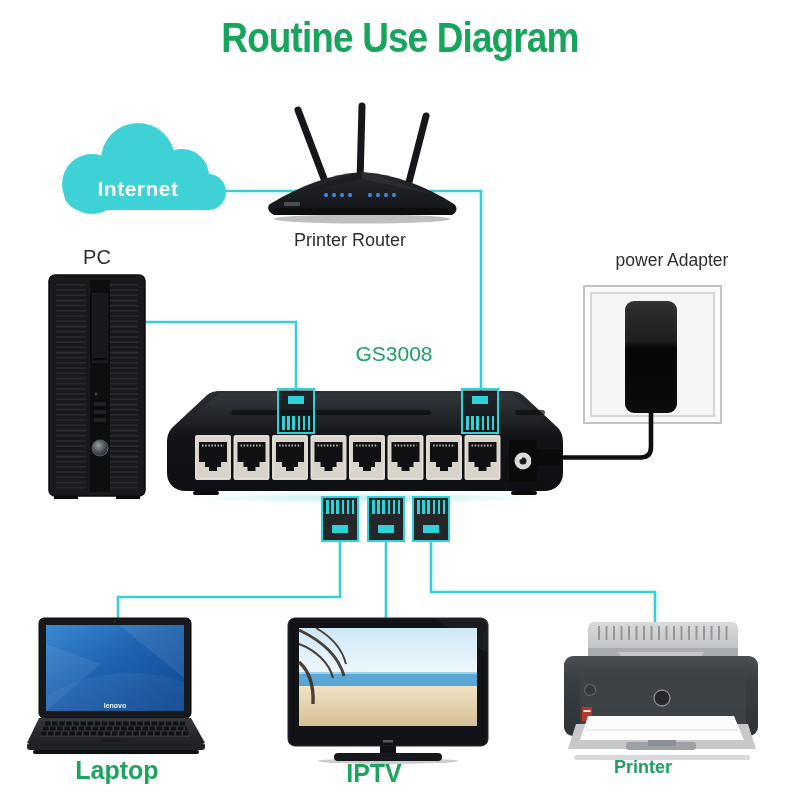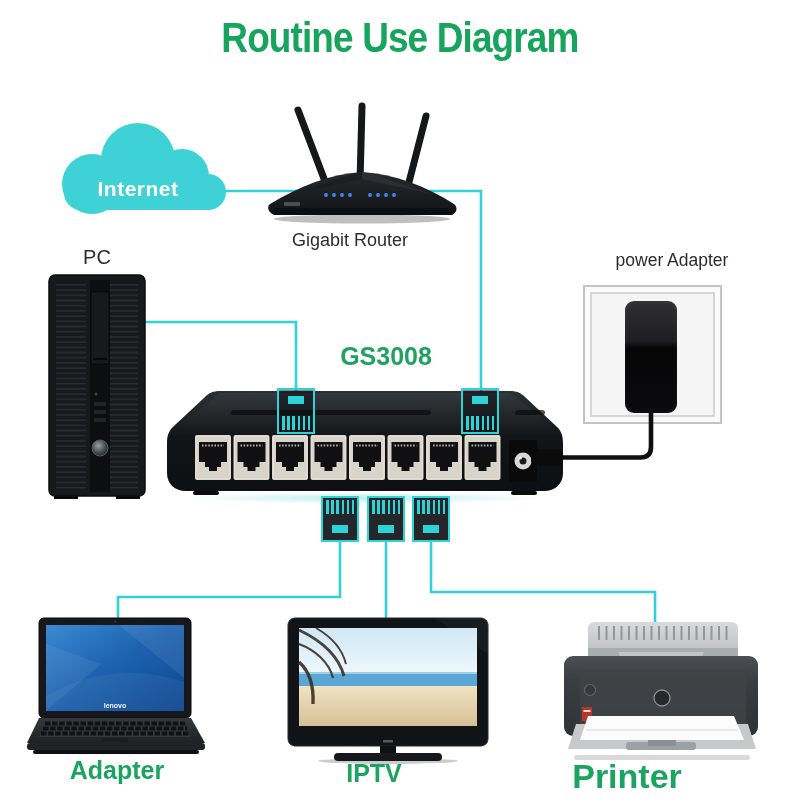--- a/index.html
+++ b/index.html
@@ -94,21 +94,21 @@
         <circle cx="74" cy="97" r="2"></circle>
         <circle cx="82" cy="97" r="2"></circle>
         <circle cx="90" cy="97" r="2"></circle>
       <circle cx="110" cy="97" r="2"></circle>
         <circle cx="118" cy="97" r="2"></circle>
         <circle cx="126" cy="97" r="2"></circle>
         <circle cx="134" cy="97" r="2"></circle>
     </g>
     <rect x="24" y="104" width="16" height="4" rx="1" fill="#4a4d52"></rect>
   </svg>
-  <div class="lbl lbl-dark" style="left:270px;top:230px;width:160px;font-size:18px;">Gigabit Router</div>
+  <div class="lbl lbl-dark" style="left:270px;top:230px;width:160px;font-size:18px;">Printer Router</div>
 
   <div class="lbl lbl-dark" style="left:47px;top:246px;width:100px;font-size:20px;">PC</div>
   <svg class="abs device" width="102" height="228" viewBox="0 0 102 228" style="left:46px;top:272px">
     <defs>
       <radialGradient id="pwrG" cx=".4" cy=".35" r=".9">
         <stop offset="0" stop-color="#9aa0a6"></stop>
           <stop offset=".55" stop-color="#3c4045"></stop>
           <stop offset="1" stop-color="#17191c"></stop>
       </radialGradient>
     </defs>
@@ -122,21 +122,21 @@
     <g fill="#202327">
       <rect x="48" y="130" width="12" height="4"></rect>
         <rect x="48" y="138" width="12" height="4"></rect>
         <rect x="48" y="146" width="12" height="4"></rect>
     </g>
     <circle cx="54" cy="176" r="8" fill="url(#pwrG)" stroke="#5a5e63" stroke-width="1"></circle>
     <rect x="8" y="224" width="24" height="3" fill="#0a0a0b"></rect>
       <rect x="70" y="224" width="24" height="3" fill="#0a0a0b"></rect>
   </svg>
 
-  <div class="lbl" style="left:336px;top:342px;width:100px;font-size:25px;color:#1da35f;font-weight:700;">GS3008</div>
+  <div class="lbl" style="left:344px;top:342px;width:100px;font-size:21px;color:#1da35f;font-weight:400;">GS3008</div>
   <div class="glow-teal shadow"></div>
   <svg class="abs device" width="400" height="118" viewBox="0 0 400 118" style="left:165px;top:383px">
     <defs>
       <linearGradient id="swB" x1="0" y1="8" x2="0" y2="108" gradientUnits="userSpaceOnUse">
         <stop offset="0" stop-color="#2c2f33"></stop>
           <stop offset=".32" stop-color="#1d1f22"></stop>
         <stop offset=".45" stop-color="#131417"></stop>
           <stop offset="1" stop-color="#0e0f12"></stop>
       </linearGradient>
       <linearGradient id="swT" x1="0" y1="10" x2="0" y2="44" gradientUnits="userSpaceOnUse">
@@ -230,21 +230,21 @@
     <polygon points="22,114 154,114 164,131 12,131" fill="#34373b"></polygon>
     <g stroke="#101114" stroke-width="3.8" stroke-dasharray="5.5,1.6">
       <line x1="18" y1="117.5" x2="158" y2="117.5"></line>
       <line x1="16" y1="122.5" x2="160" y2="122.5"></line>
       <line x1="14" y1="127.5" x2="162" y2="127.5"></line>
     </g>
     <polygon points="76,132 100,132 102,136 74,136" fill="#1b1d20"></polygon>
     <rect x="0" y="137" width="178" height="7" rx="3" fill="#202225"></rect>
     <rect x="6" y="144" width="166" height="4" rx="2" fill="#0e0f11"></rect>
   </svg>
-  <div class="lbl lbl-green" style="left:47px;top:756px;width:140px;font-size:25px;">Adapter</div>
+  <div class="lbl lbl-green" style="left:47px;top:756px;width:140px;font-size:25px;">Laptop</div>
 
   <svg class="abs device" width="208" height="152" viewBox="0 0 208 152" style="left:284px;top:612px">
     <defs>
       <linearGradient id="skyG" x1="0" y1="16" x2="0" y2="62" gradientUnits="userSpaceOnUse">
         <stop offset="0" stop-color="#cfe8f6"></stop>
           <stop offset="1" stop-color="#eff8fc"></stop>
       </linearGradient>
       <linearGradient id="sandG" x1="0" y1="74" x2="0" y2="114" gradientUnits="userSpaceOnUse">
         <stop offset="0" stop-color="#f0e3c4"></stop>
           <stop offset="1" stop-color="#d6bf96"></stop>
@@ -295,15 +295,15 @@
     <circle cx="34" cy="78" r="5.5" fill="#34373b" stroke="#61656a" stroke-width="1.2"></circle>
     <rect x="26" y="95" width="10" height="14" fill="#b8372a"></rect>
     <rect x="27.5" y="98" width="7" height="2" fill="#ffffff" opacity=".85"></rect>
     <circle cx="106" cy="86" r="8" fill="#26282b" stroke="#8e9194" stroke-width="1.3"></circle>
     <polygon points="20,112 192,112 200,137 12,137" fill="#c6c8ca"></polygon>
     <polygon points="32,104 178,104 188,128 24,128" fill="#fcfcfd"></polygon>
     <line x1="30" y1="118" x2="182" y2="118" stroke="#e4e4e7" stroke-width="1.5"></line>
     <rect x="70" y="130" width="70" height="8" rx="3" fill="#9da0a4"></rect>
     <rect x="92" y="128" width="28" height="6" fill="#8b8e92"></rect>
   </svg>
-  <div class="lbl lbl-green" style="left:562px;top:757px;width:130px;font-size:34px;">Printer</div>
+  <div class="lbl lbl-green" style="left:578px;top:757px;width:130px;font-size:18px;">Printer</div>
 
 </div>
 
 </body></html>

